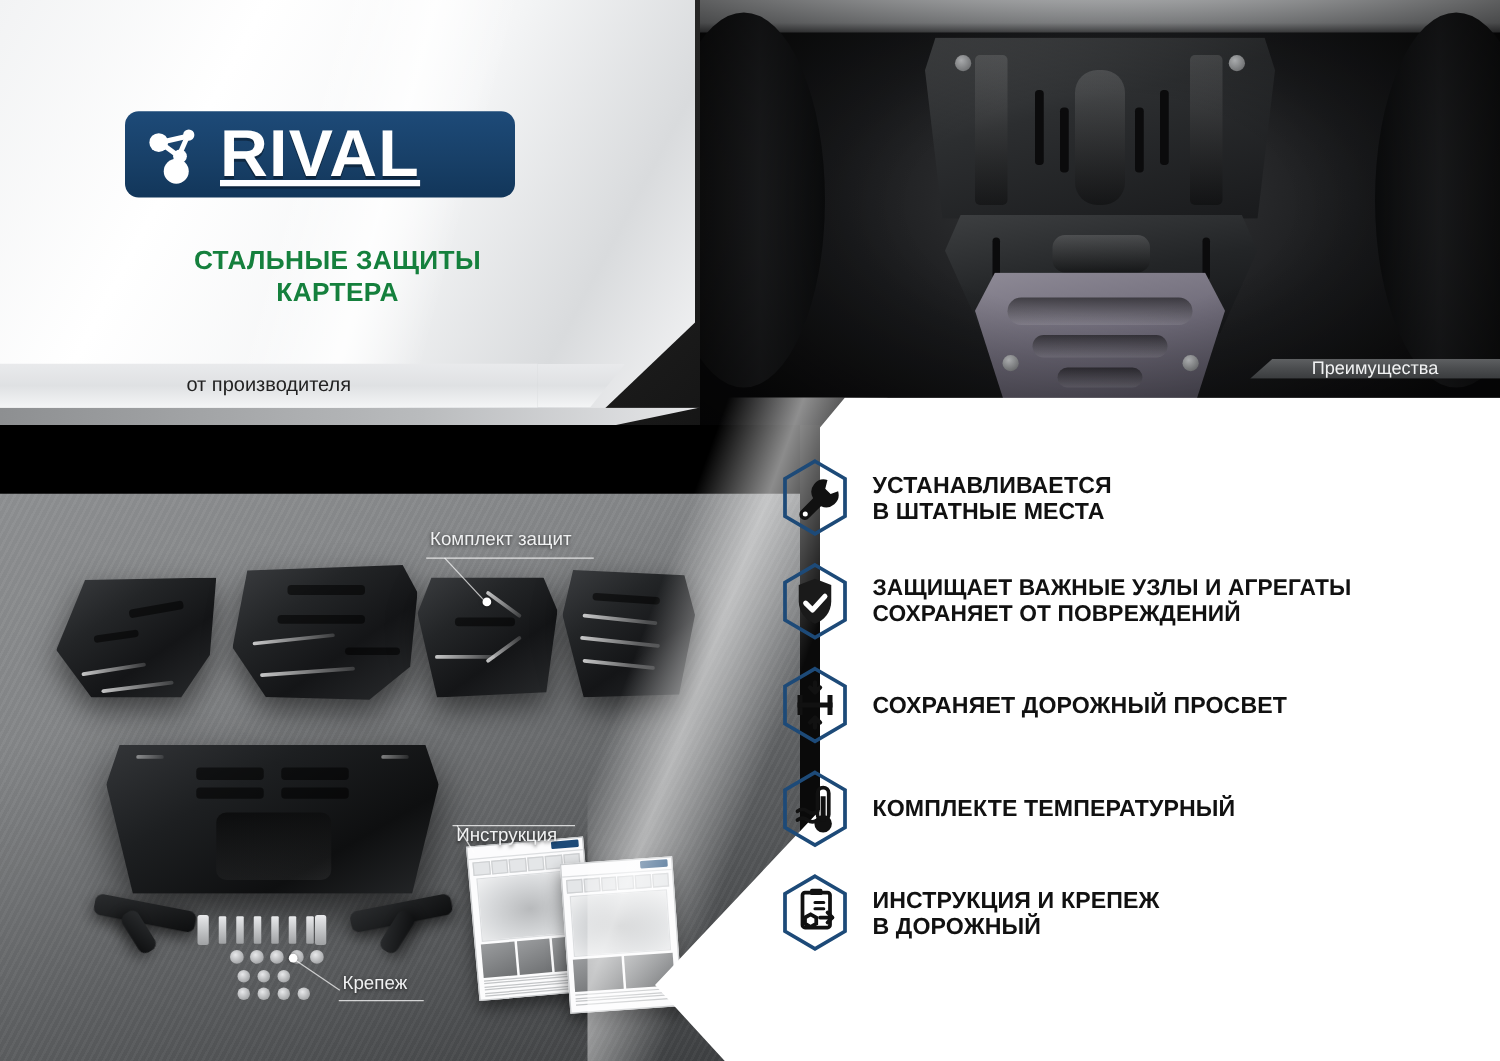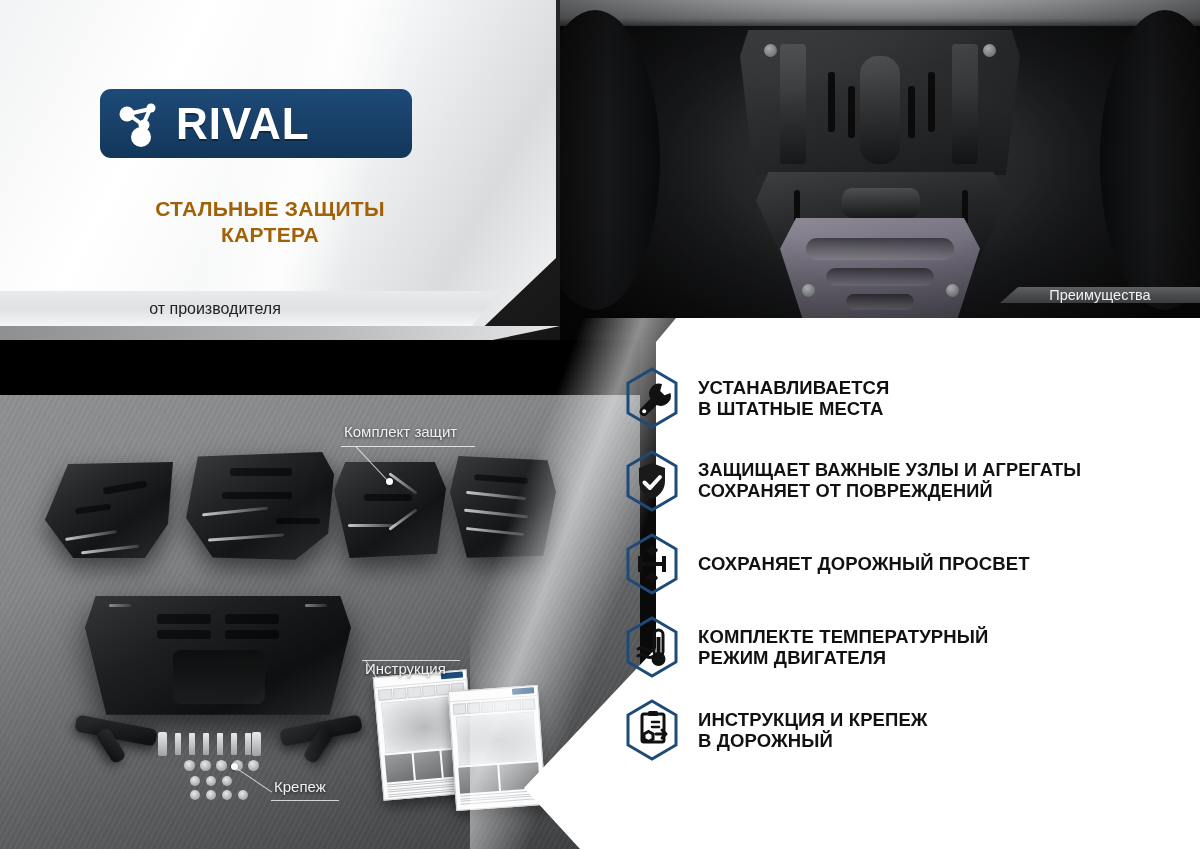--- a/index.html
+++ b/index.html
@@ -27,28 +27,29 @@
   }
 
   
   .logo-box{
     position:absolute;left:100px;top:89px;width:312px;height:69px;
     background:linear-gradient(180deg,#1d4a78 0%,#184068 55%,#12365a 100%);
     border-radius:11px;display:flex;align-items:center;padding-left:14px;box-sizing:border-box;
   }
   .logo-mark{width:58px;height:52px;flex:0 0 58px;}
   .logo-word{
-    color:#fff;font-size:44px;font-weight:bold;letter-spacing:1px;line-height:1;
+    color:#fff;font-size:53px;font-weight:bold;letter-spacing:1px;line-height:1;
     margin-left:4px;font-family:"Liberation Sans",sans-serif;
     text-shadow:0 2px 0 rgba(0,0,0,.35);
+    text-decoration:underline;
   }
 
   .tl-title{
     position:absolute;left:60px;top:196px;width:420px;text-align:center;
-    color:#a16207;font-size:21px;font-weight:bold;line-height:1.25;letter-spacing:.3px;
+    color:#15803d;font-size:21px;font-weight:bold;line-height:1.25;letter-spacing:.3px;
   }
 
   
   .maker-bar{
     position:absolute;left:0;top:291px;width:430px;height:35px;
     background:linear-gradient(180deg,#e9eaec 0%,#dfe1e3 50%,#f4f5f6 100%);
     display:flex;align-items:center;justify-content:center;
   }
   .maker-bar span{font-size:16px;color:#222;}
   .maker-bar-tail{
@@ -467,21 +468,20 @@
           <polygon points="32,3 56,17 56,47 32,61 8,47 8,17" fill="none" stroke="#1d4a78" stroke-width="3"></polygon>
           <rect x="34" y="15" width="9" height="26" rx="4.5" fill="none" stroke="#111" stroke-width="3"></rect>
           <circle cx="38.5" cy="44" r="7" fill="#111"></circle>
           <rect x="36.5" y="22" width="4" height="20" fill="#111"></rect>
           <path d="M18 34q4-3 8 0t8 0" fill="none" stroke="#111" stroke-width="3" stroke-linecap="round"></path>
           <path d="M18 41q4-3 8 0t8 0" fill="none" stroke="#111" stroke-width="3" stroke-linecap="round"></path>
         </svg>
       </div>
       <div class="feat-text">
         <div>КОМПЛЕКТЕ ТЕМПЕРАТУРНЫЙ</div>
-        <div>РЕЖИМ ДВИГАТЕЛЯ</div>
       </div>
     </div>
 
     <div class="feat f5">
       <div class="hexicon">
         <svg viewBox="0 0 64 64" width="64" height="64">
           <polygon points="32,3 56,17 56,47 32,61 8,47 8,17" fill="none" stroke="#1d4a78" stroke-width="3"></polygon>
           <rect x="22" y="16" width="22" height="28" rx="2" fill="none" stroke="#111" stroke-width="3"></rect>
           <rect x="28" y="13" width="10" height="5" rx="1.5" fill="#111"></rect>
           <path d="M32 24h7m-7 5h7" stroke="#111" stroke-width="2.5" stroke-linecap="round"></path>

